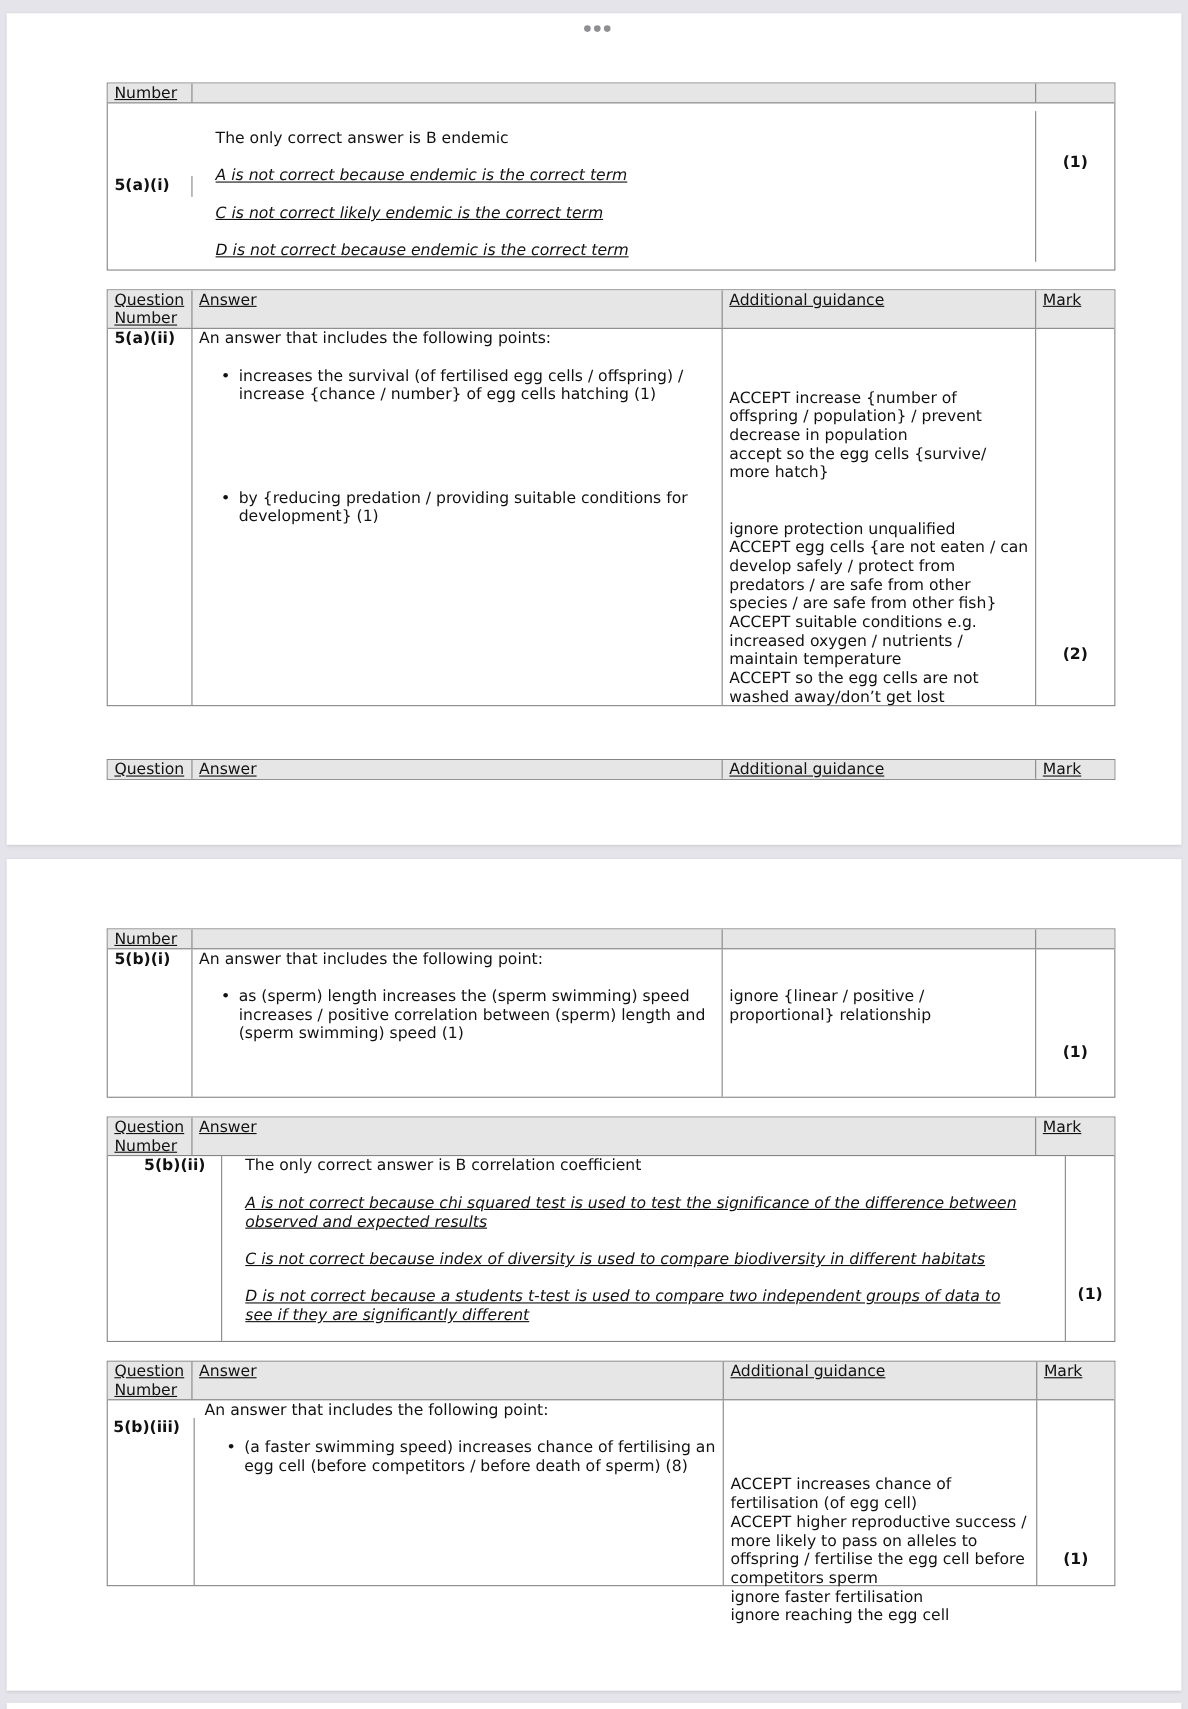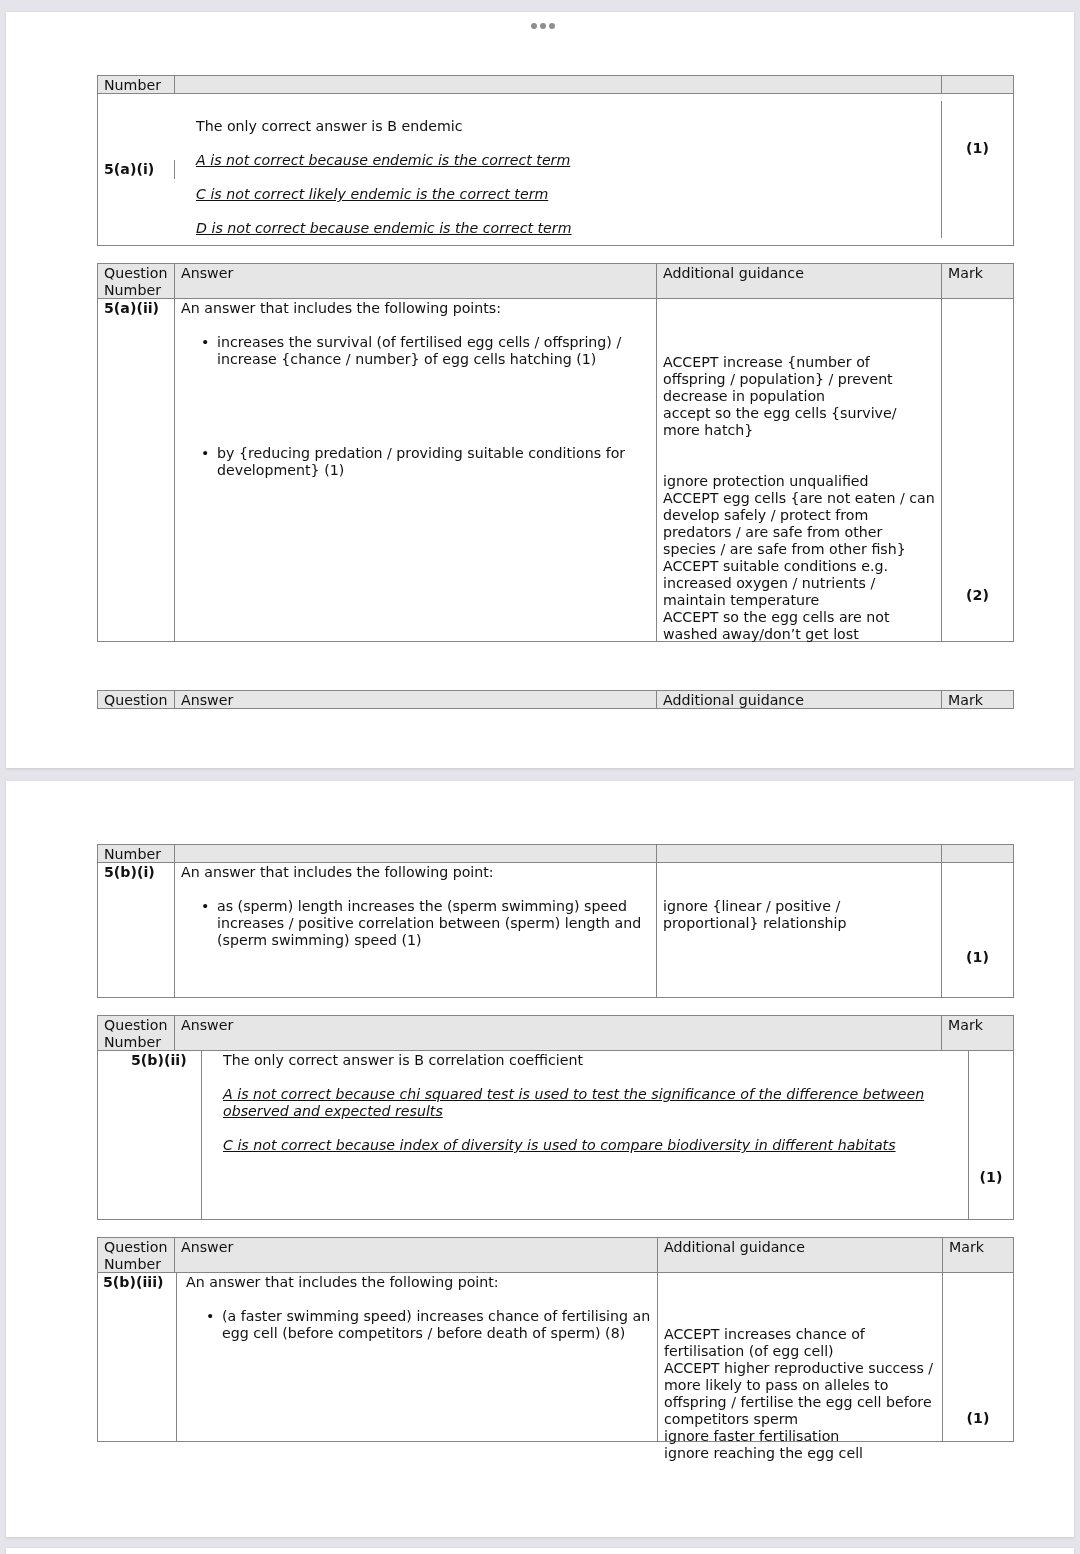--- a/index.html
+++ b/index.html
@@ -13,21 +13,21 @@
   .page2 { top: 781px; height: 756px; }
   .page3 { top: 1548px; height: 20px; }
   .dots { position: absolute; top: 11px; left: 525px; display: flex; gap: 3px; }
   .dots span { width: 6px; height: 6px; border-radius: 50%; background: #8e8e93; display: block; }
 
   .tbl {
     position: absolute; left: 97px; width: 917px;
     border: 1px solid #858585; font-size: 14.2px; line-height: 17px;
   }
   .row { display: flex; }
-  .hdr { background: #e6e6e6; border-bottom: 1px solid #858585; }
+  .hdr { background: #e6e6e6; border-bottom: 1px solid #858585; text-decoration: underline; }
   .cell { border-right: 1px solid #858585; padding: 1px 6px; }
   .cell:last-child { border-right: none; }
   .c1 { width: 77px; }
   .c2 { width: 482px; }
   .c2w { width: 767px; }
   .c3 { width: 285px; }
   .c4 { width: 72px; flex: 1; }
   .qnum { font-weight: bold; }
   .mark { font-weight: bold; text-align: center; }
   .it { font-style: italic; text-decoration: underline; }
@@ -147,47 +147,48 @@
     </div>
     <div class="cell c2w">Answer</div>
     <div class="cell c4">Mark</div>
   </div>
   <div class="row" style="height:168px;margin-left:27px;">
     <div class="cell c1 qnum">5(b)(ii)</div>
     <div class="cell c2w" style="padding-left:21px;padding-top:1px;padding-right:40px;">
       <div>The only correct answer is B correlation coefficient</div>
       <div class="it" style="margin-top:17px;">A is not correct because chi squared test is used to test the significance of the difference between observed and expected results</div>
       <div class="it" style="margin-top:17px;">C is not correct because index of diversity is used to compare biodiversity in different habitats</div>
+      <div class="it" style="margin-top:17px;">D is not correct because a students t-test is used to compare two independent groups of data to see if they are significantly different</div>
     </div>
     <div class="cell c4 mark body">
       <div style="position:absolute;top:118px;left:0;right:0;">(1)</div>
     </div>
   </div>
 </div>
 
 <div class="tbl" style="top:1237px;height:205px;">
   <div class="row hdr" style="height:35px;">
     <div class="cell c1">
       <div>Question</div>
       <div>Number</div>
     </div>
     <div class="cell c2" style="width:483px;">Answer</div>
     <div class="cell c3">Additional guidance</div>
     <div class="cell c4">Mark</div>
   </div>
   <div class="row" style="height:168px;">
-    <div class="cell c1 qnum" style="width:79px;padding-left:5px;">5(b)(iii)</div>
+    <div class="cell c1 qnum" style="width:79px;padding-left:5px;margin-top:16px;">5(b)(iii)</div>
     <div class="cell c2" style="width:481px;padding-left:9px;">
       <div>An answer that includes the following point:</div>
       <div class="bul" style="margin-top:17px;">
         <span class="dot">•</span>
         <span>(a faster swimming speed) increases chance of fertilising an egg cell (before competitors / before death of sperm) (8)</span>
       </div>
     </div>
-    <div class="cell c3" style="padding-top:36px;white-space:pre-line;">
+    <div class="cell c3" style="padding-top:52px;white-space:pre-line;">
       <div>ACCEPT increases chance of fertilisation (of egg cell)
 ACCEPT higher reproductive success / more likely to pass on alleles to offspring / fertilise the egg cell before competitors sperm
 ignore faster fertilisation
 ignore reaching the egg cell</div>
     </div>
     <div class="cell c4 mark body">
       <div style="position:absolute;top:137px;left:0;right:0;">(1)</div>
     </div>
   </div>
 </div>

